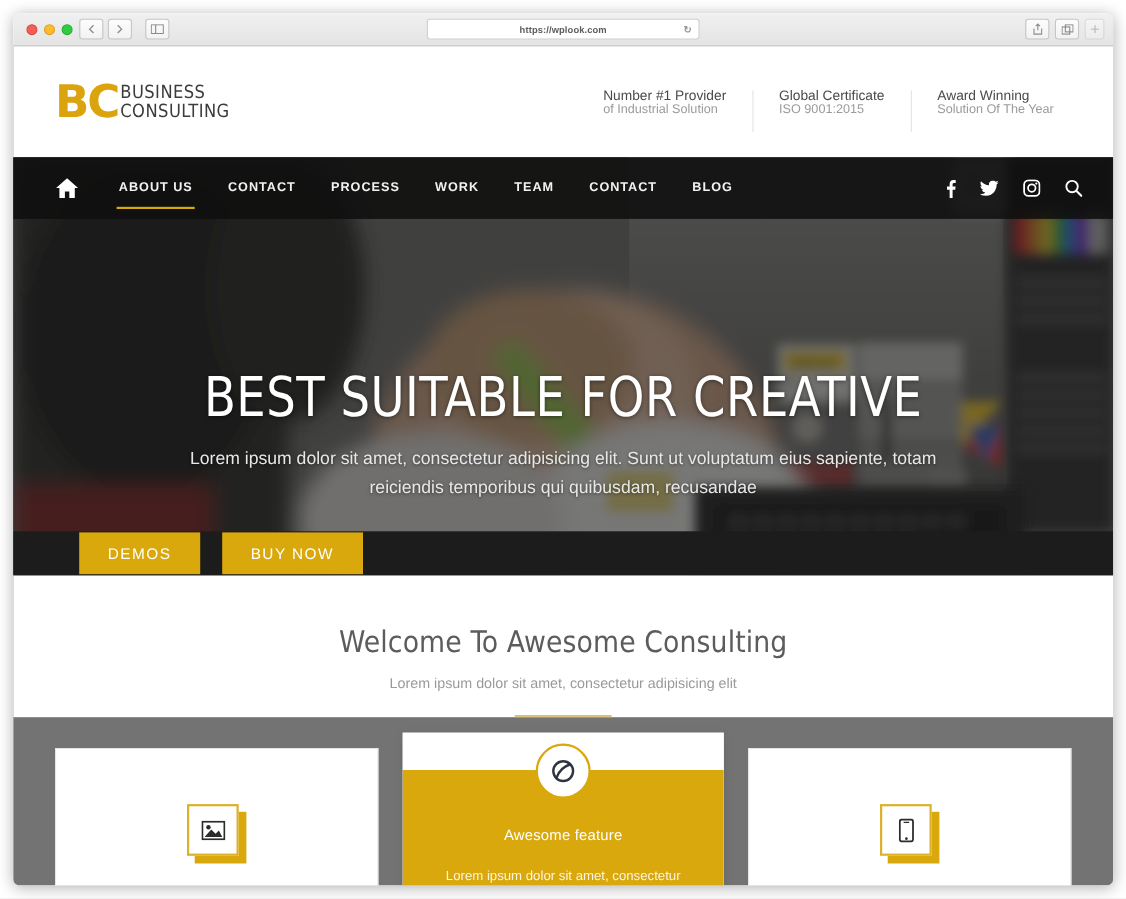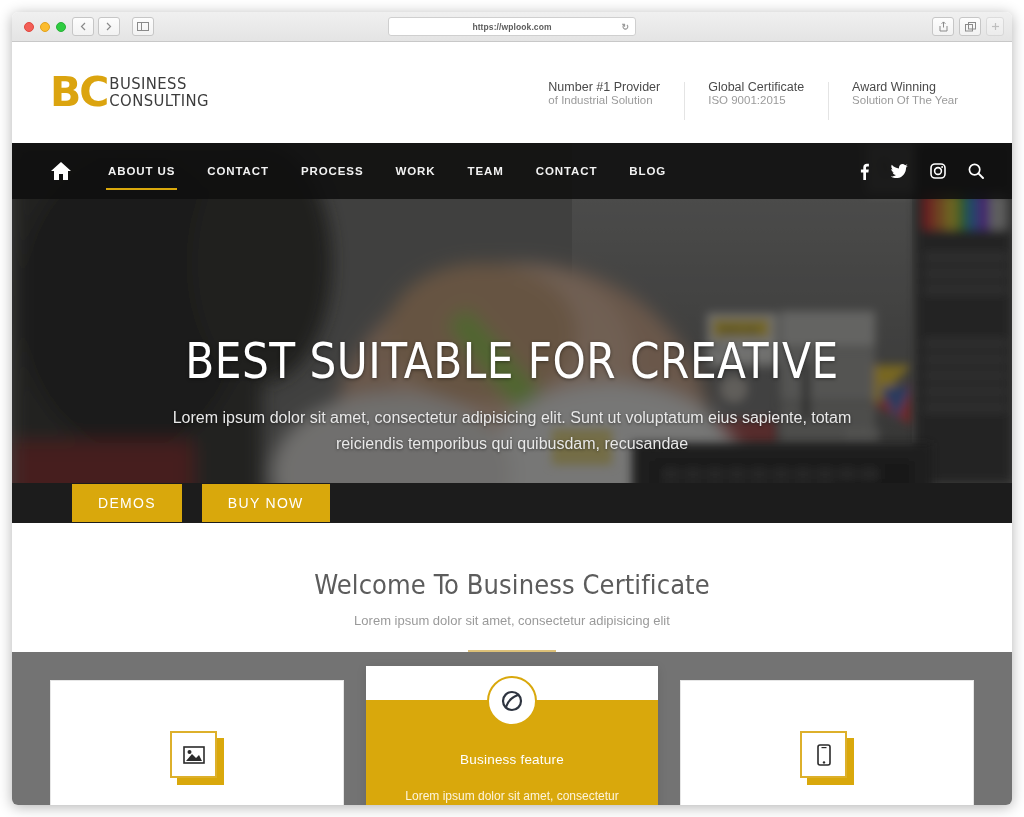--- a/index.html
+++ b/index.html
@@ -436,21 +436,21 @@
         <h1 class="hero-title">BEST SUITABLE FOR CREATIVE</h1>
         <p class="hero-sub">Lorem ipsum dolor sit amet, consectetur adipisicing elit. Sunt ut voluptatum eius sapiente, totam reiciendis temporibus qui quibusdam, recusandae</p>
         <div class="hero-btns">
           <button class="btn">DEMOS</button>
           <button class="btn">BUY NOW</button>
         </div>
       </div>
     </div>
 
     <div class="welcome">
-      <h2 class="welcome-title">Welcome To Business Certificate</h2>
+      <h2 class="welcome-title">Welcome To Awesome Consulting</h2>
       <p class="welcome-sub">Lorem ipsum dolor sit amet, consectetur adipisicing elit</p>
       <div class="divider"></div>
     </div>
 
     <div class="features">
 
       <div class="card">
         <div class="card-icon-wrap">
           <div class="icon-back"></div>
           <div class="icon-front">
@@ -466,21 +466,21 @@
 
       <div class="card featured">
         <div class="featured-top"></div>
         <div class="featured-body">
           <div class="circle-icon">
             <svg width="26" height="26" viewBox="0 0 26 26">
               <circle cx="13" cy="13" r="9" fill="none" stroke="#2e3440" stroke-width="2.2"></circle>
               <path d="M7 19 C9 13 13 9 19 7" fill="none" stroke="#2e3440" stroke-width="2.2" stroke-linecap="round"></path>
             </svg>
           </div>
-          <div class="featured-title">Business feature</div>
+          <div class="featured-title">Awesome feature</div>
           <div class="featured-text">Lorem ipsum dolor sit amet, consectetur</div>
         </div>
       </div>
 
       <div class="card">
         <div class="card-icon-wrap">
           <div class="icon-back"></div>
           <div class="icon-front">
             <svg width="14" height="22" viewBox="0 0 14 22">
               <rect x="1" y="1" width="12" height="20" rx="2" fill="none" stroke="#2b2b2b" stroke-width="1.6"></rect>

